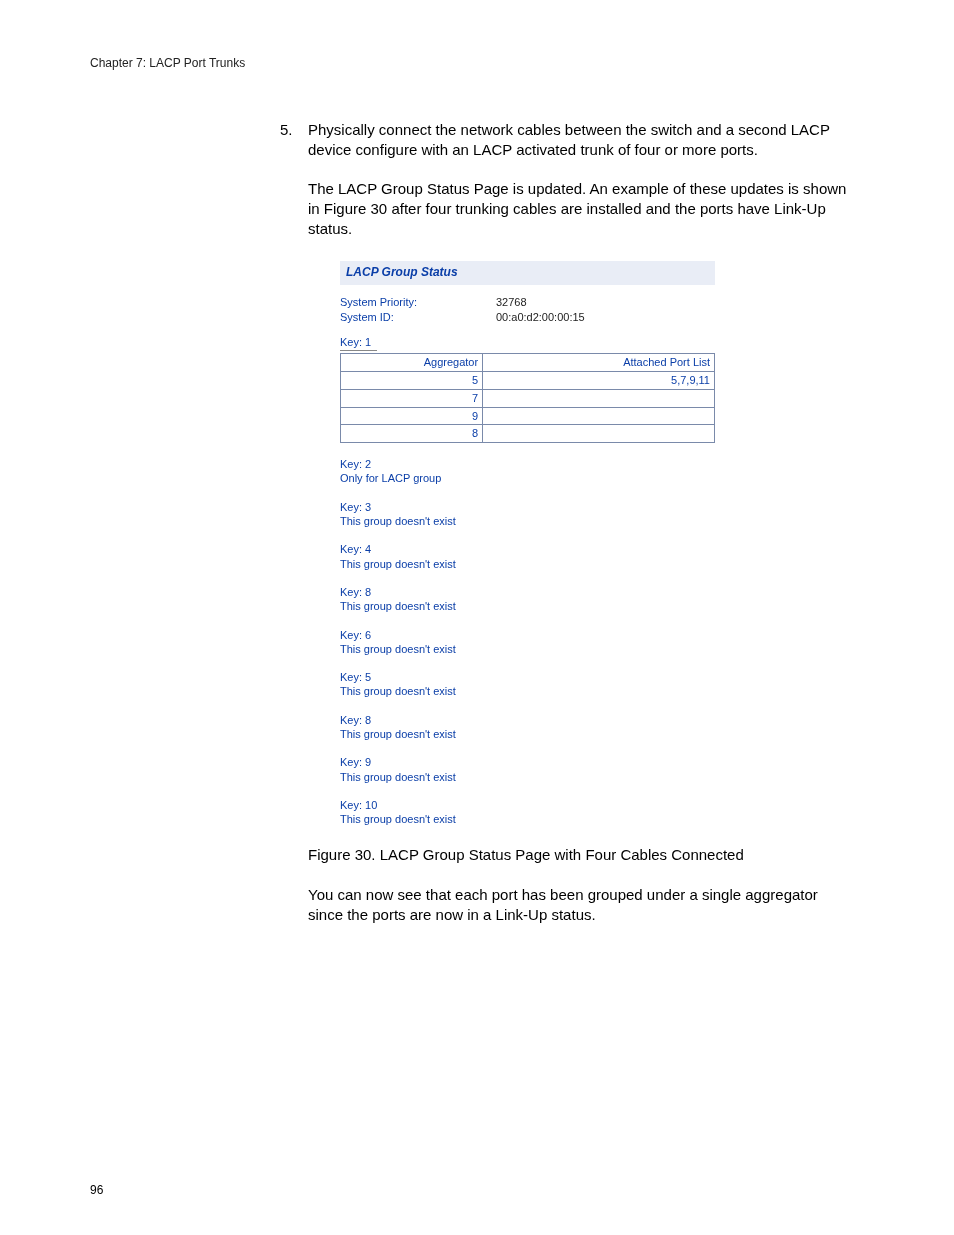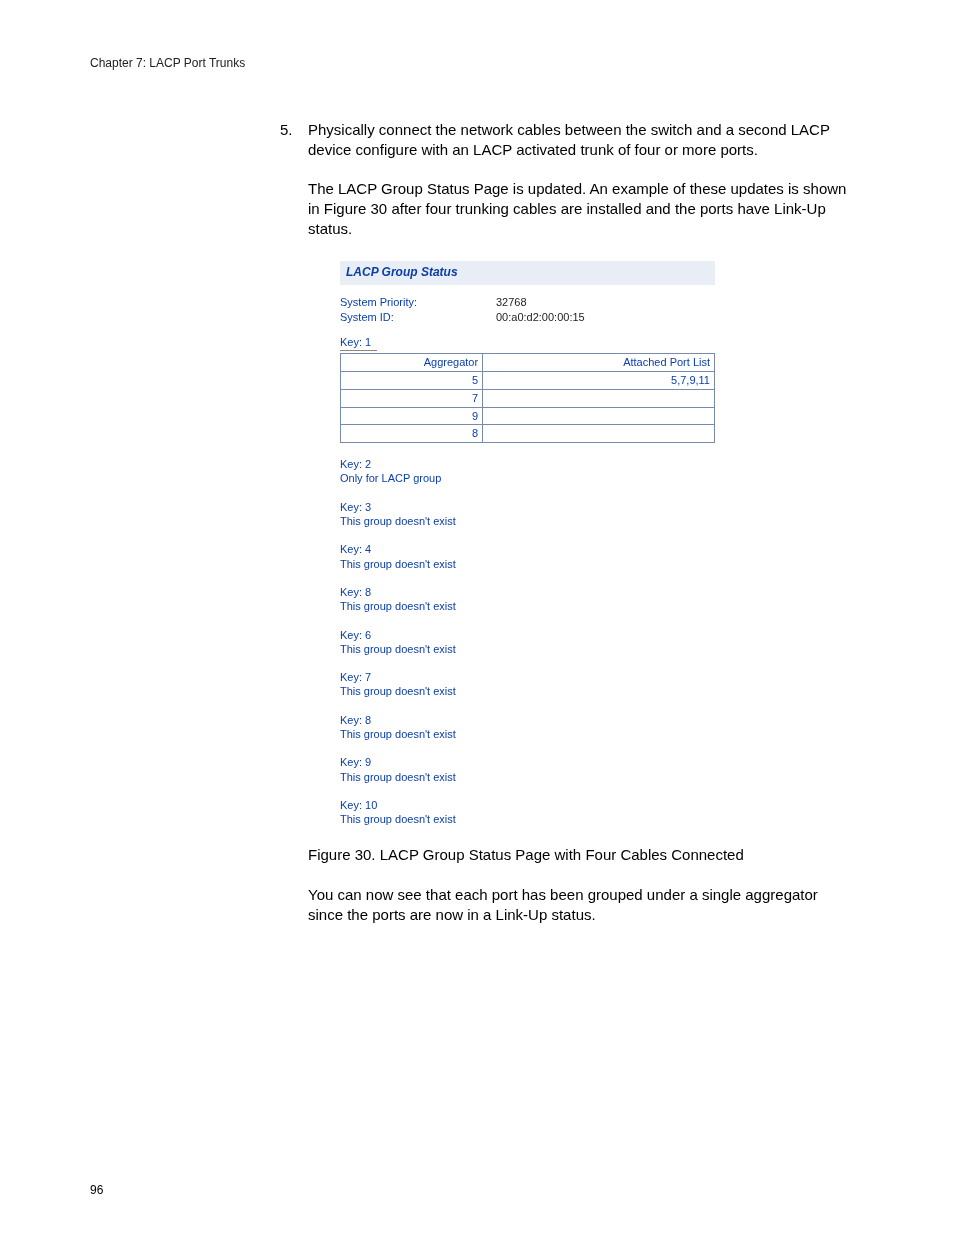--- a/index.html
+++ b/index.html
@@ -174,21 +174,21 @@
         </div>
         <div class="keygroup">
           <div>Key: 8</div>
           <div>This group doesn't exist</div>
         </div>
         <div class="keygroup">
           <div>Key: 6</div>
           <div>This group doesn't exist</div>
         </div>
         <div class="keygroup">
-          <div>Key: 7</div>
+          <div>Key: 5</div>
           <div>This group doesn't exist</div>
         </div>
         <div class="keygroup">
           <div>Key: 8</div>
           <div>This group doesn't exist</div>
         </div>
         <div class="keygroup">
           <div>Key: 9</div>
           <div>This group doesn't exist</div>
         </div>

